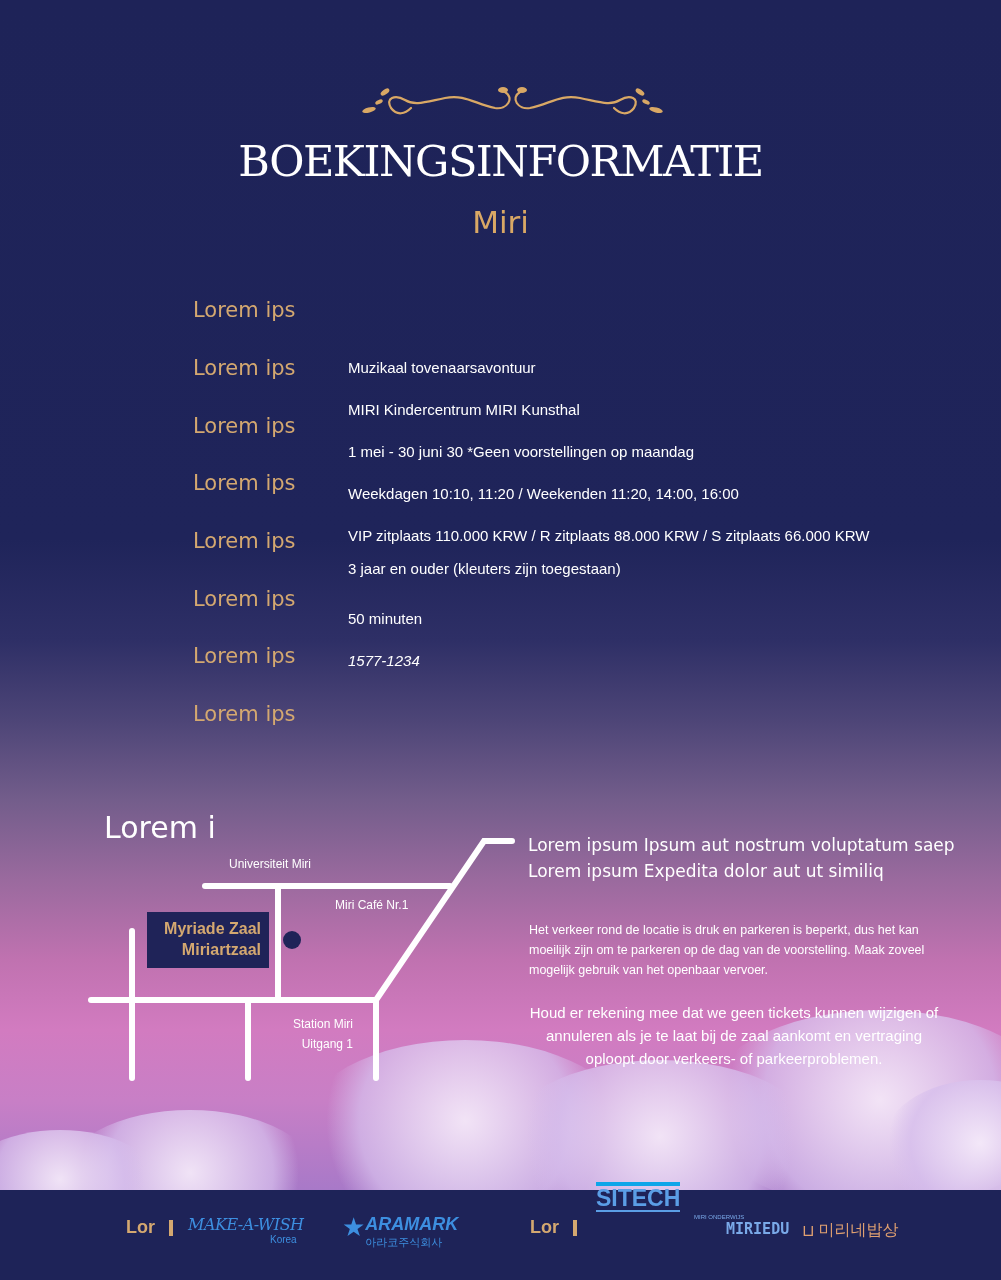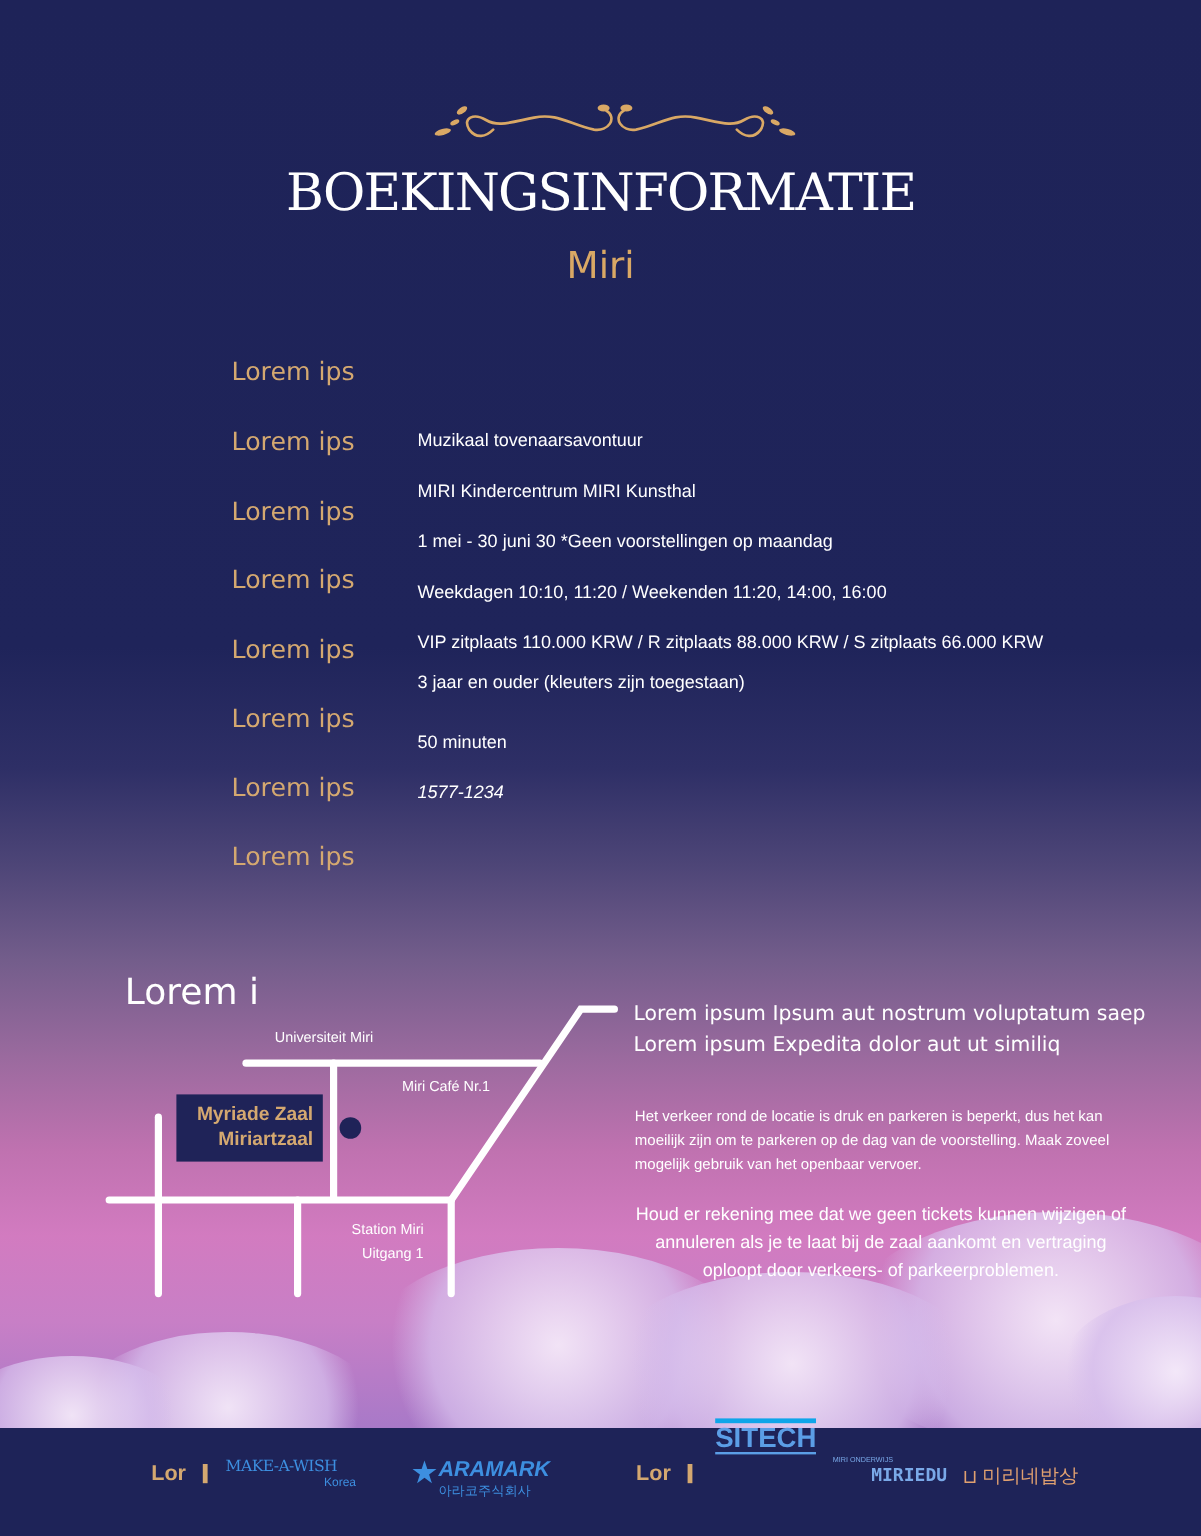--- a/index.html
+++ b/index.html
@@ -134,21 +134,21 @@
   <div>Lorem ipsum Ipsum aut nostrum voluptatum saep</div>
   <div>Lorem ipsum Expedita dolor aut ut similiq</div>
 </div>
 <div class="para" style="top:920px;">Het verkeer rond de locatie is druk en parkeren is beperkt, dus het kan moeilijk zijn om te parkeren op de dag van de voorstelling. Maak zoveel mogelijk gebruik van het openbaar vervoer.</div>
 <div class="para para2" style="top:1001px;text-align:center;">Houd er rekening mee dat we geen tickets kunnen wijzigen of annuleren als je te laat bij de zaal aankomt en vertraging oploopt door verkeers- of parkeerproblemen.</div>
 
 <div class="footer"></div>
 <div class="f-lor" style="left:126px;">Lor</div>
 <div class="f-bar" style="left:169px;"></div>
 <div class="logo" style="left:188px;top:1215px;">
-  <div style="font-family:'DejaVu Serif',serif;font-size:13px;letter-spacing:-0.5px;">MAKE-A-WISH</div>
+  <div style="font-family:'DejaVu Serif',serif;font-size:16px;letter-spacing:-0.5px;font-style:italic;">MAKE-A-WISH</div>
   <div style="font-size:10px;margin-left:48px;padding-left:34px;">Korea</div>
 </div>
 <div class="logo" style="left:342px;top:1214px;display:flex;align-items:flex-start;">
   <span style="font-size:26px;line-height:26px;">★</span>
   <div>
     <div style="font-style:italic;font-weight:bold;font-size:18px;">ARAMARK</div>
     <div style="font-size:11px;">아라코주식회사</div>
   </div>
 </div>
 

